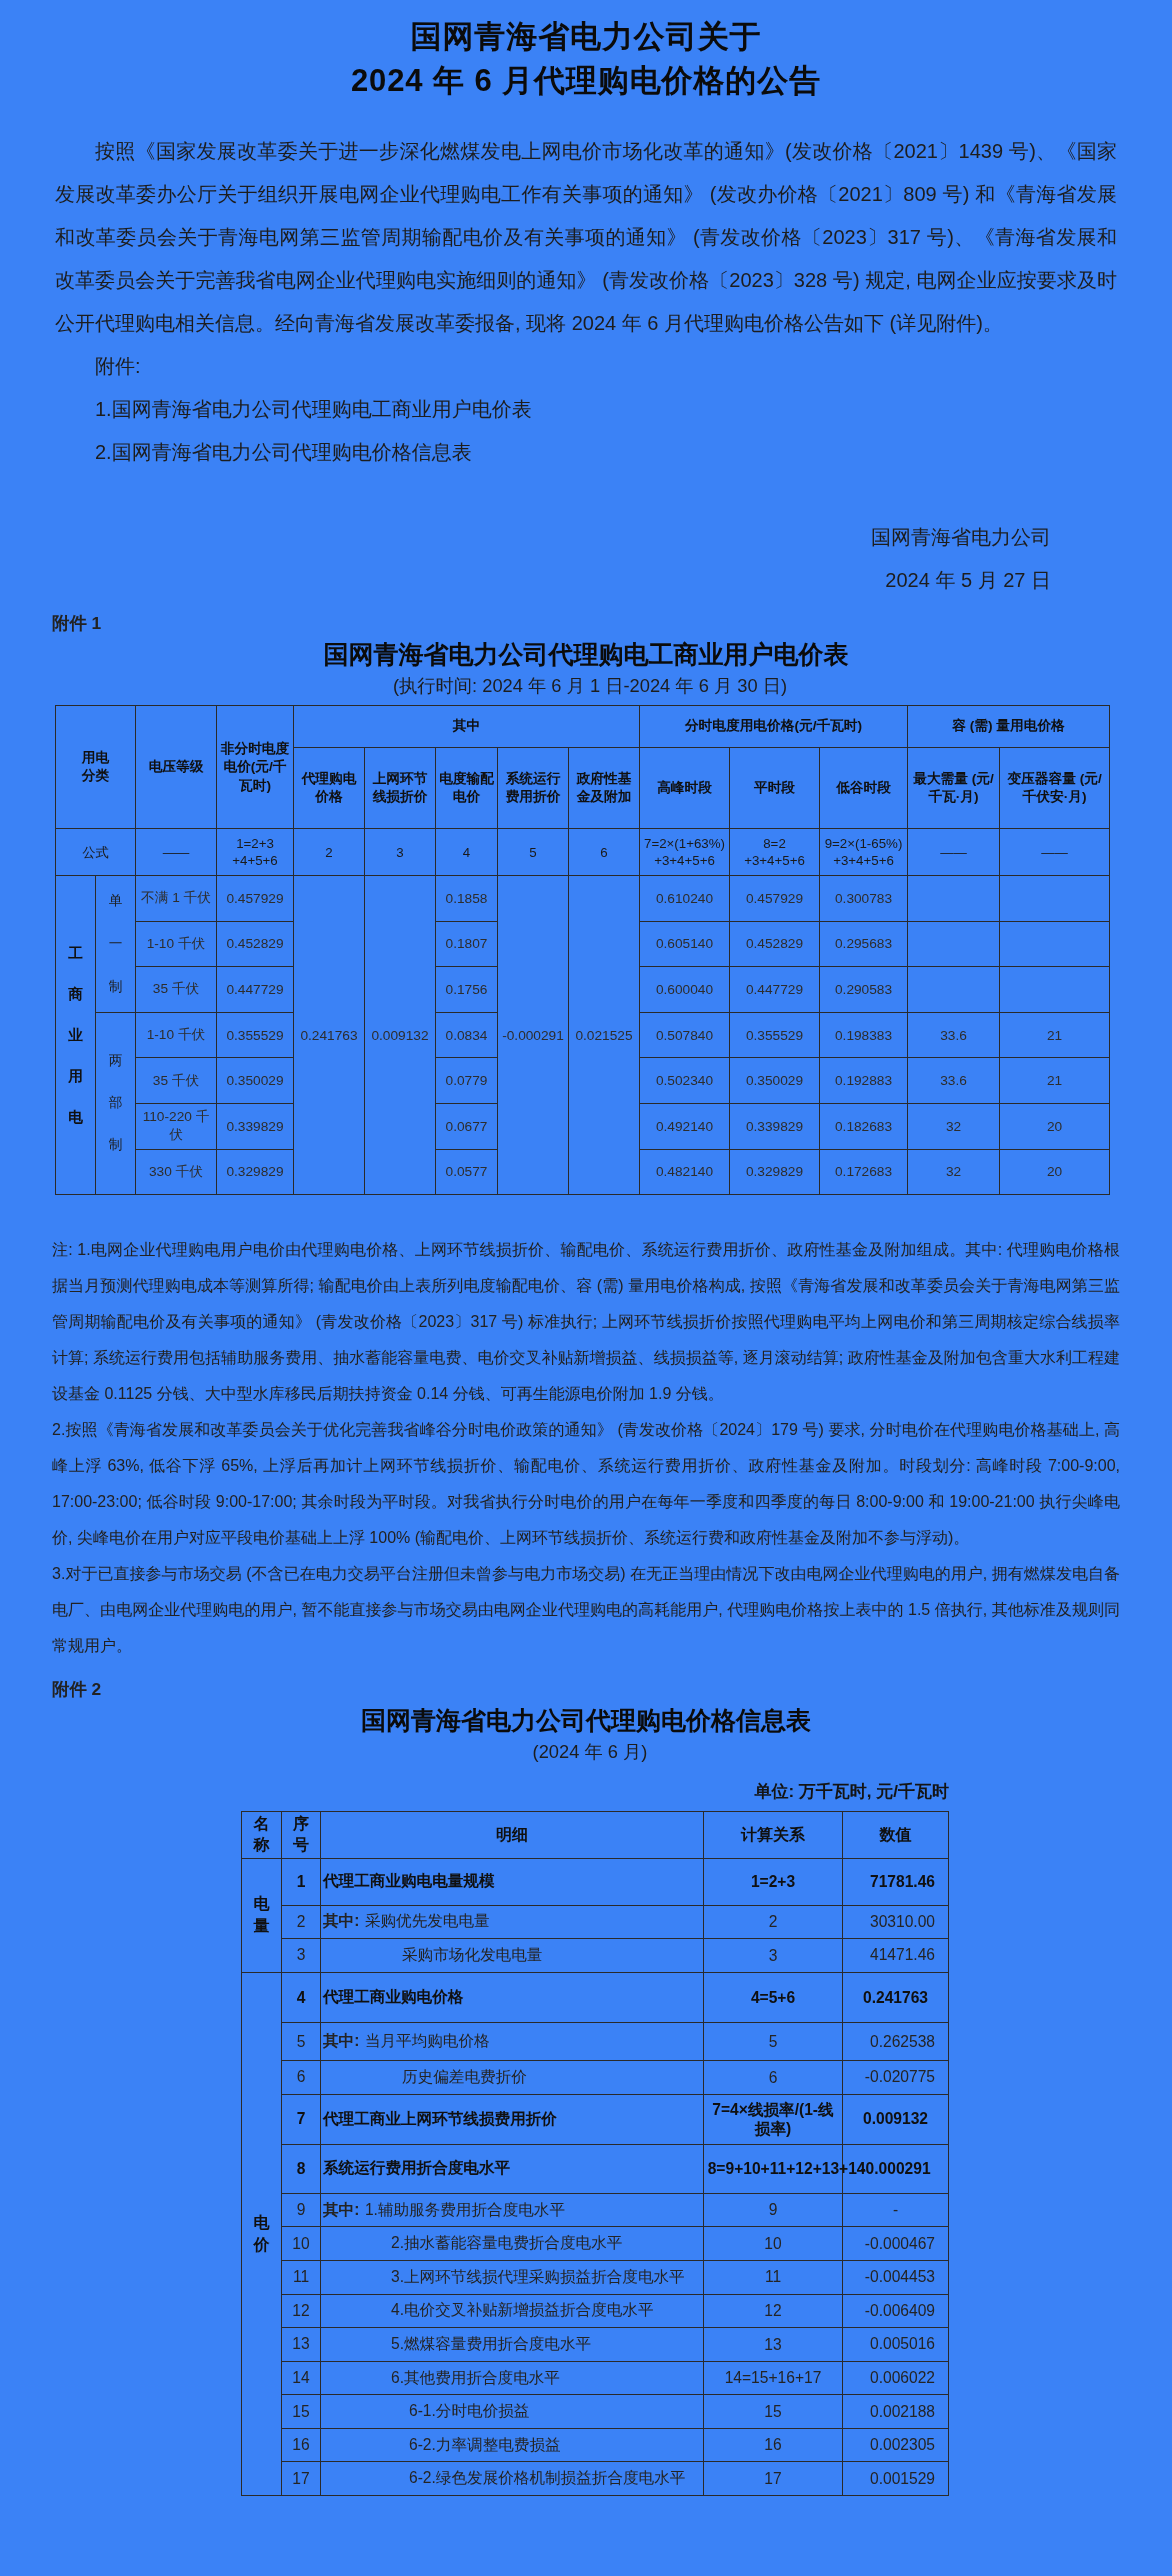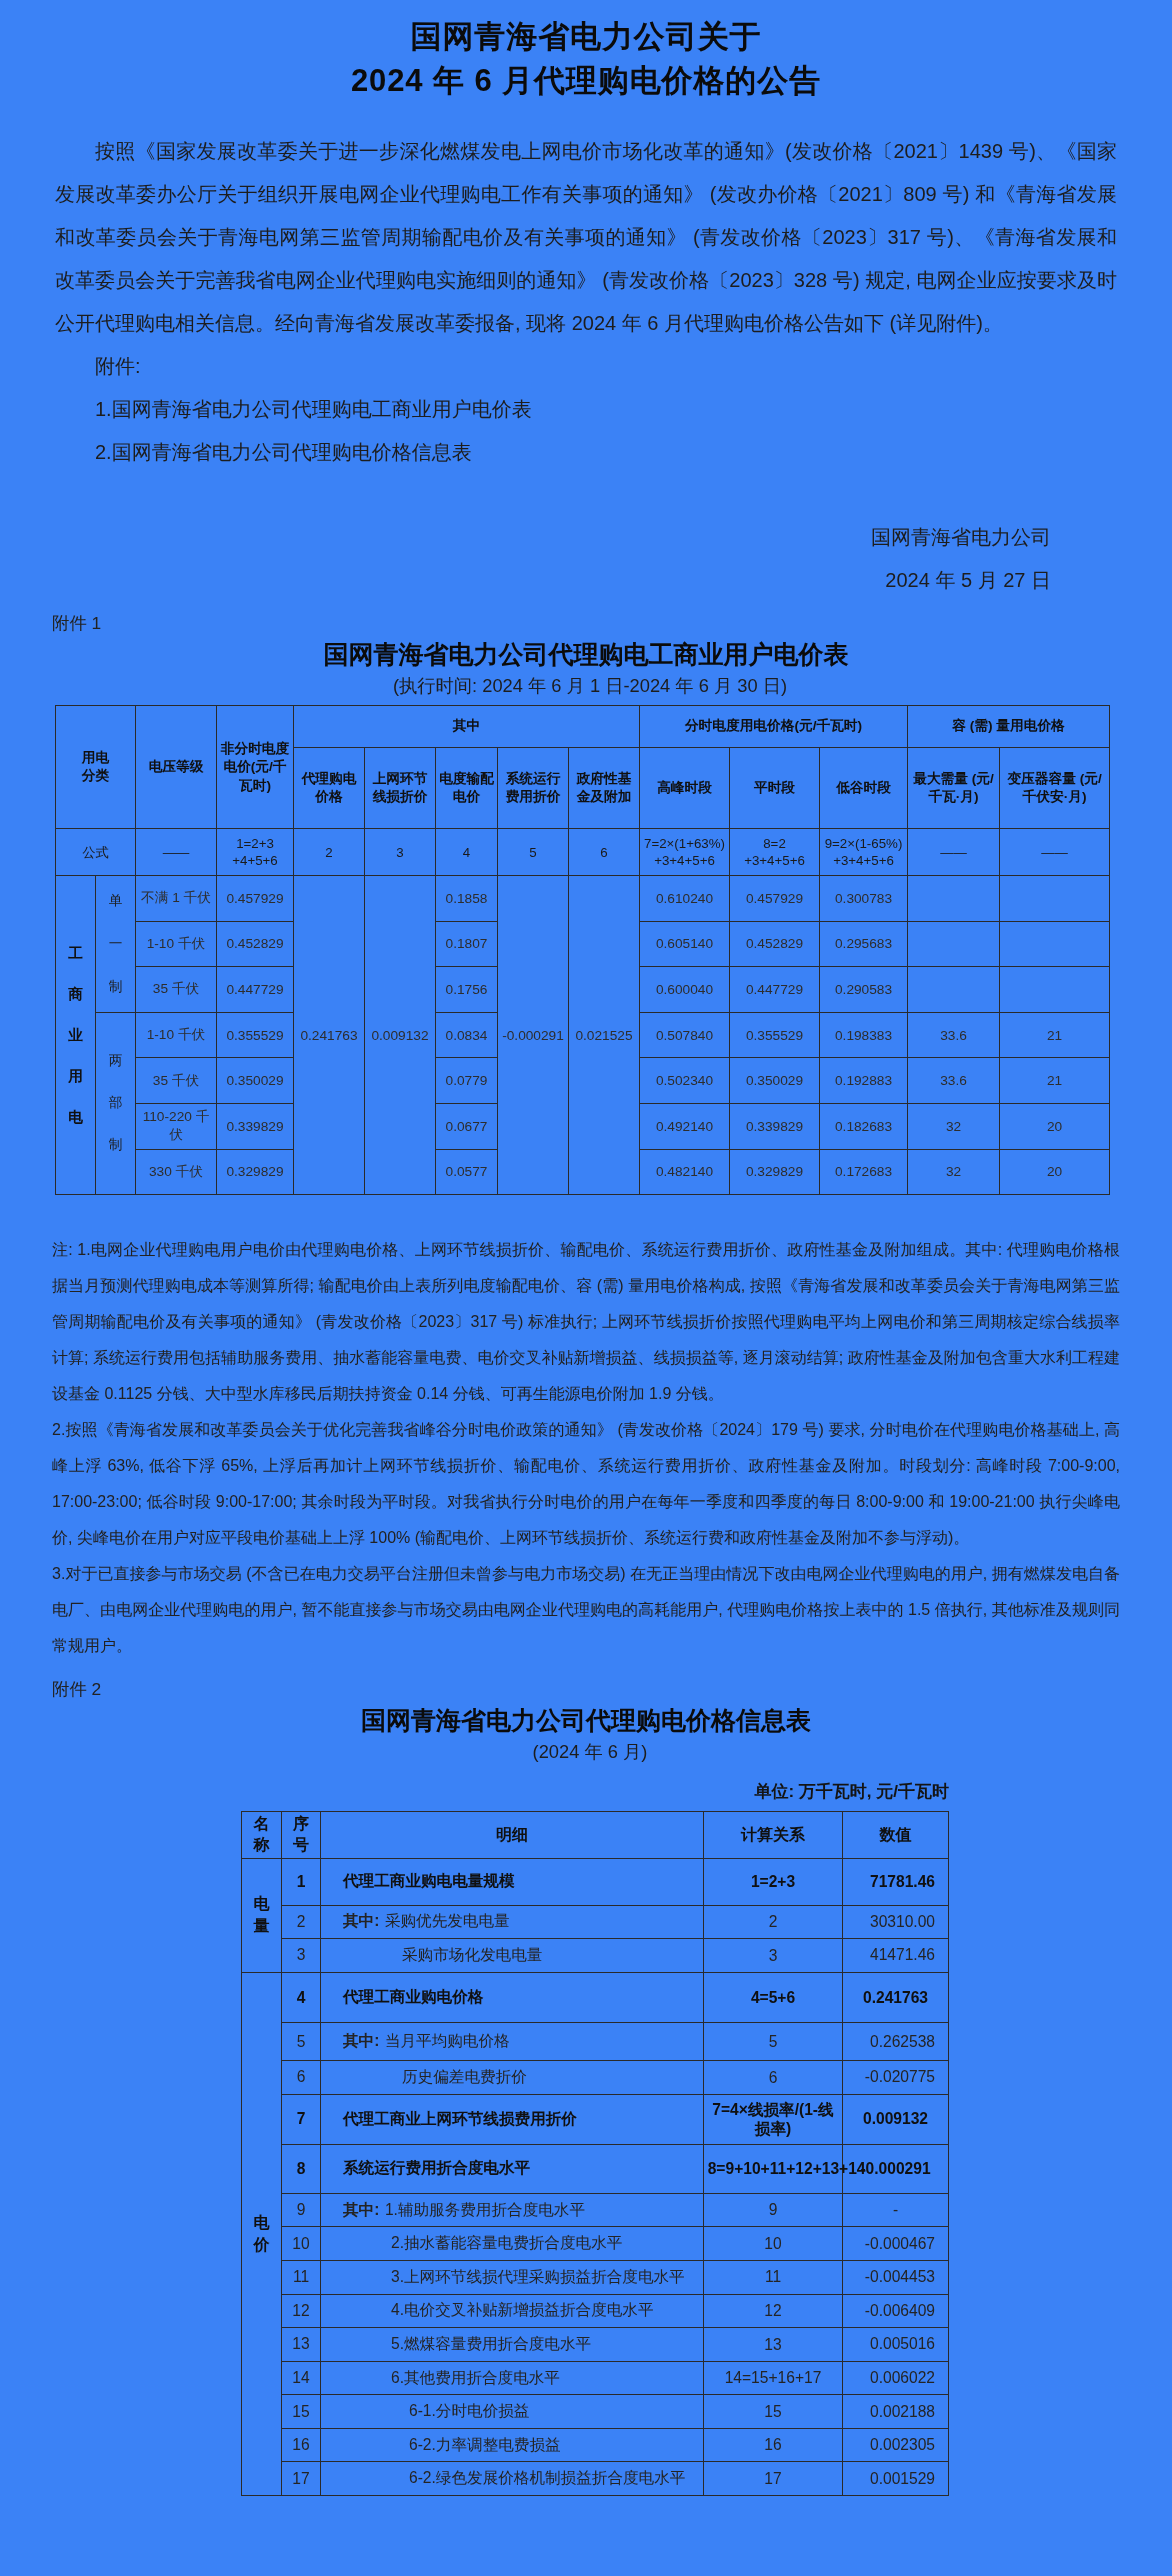--- a/index.html
+++ b/index.html
@@ -10,21 +10,21 @@
   }
   
   .title{margin:0; text-align:center; font-size:31px; font-weight:700; line-height:44px; color:#0b0b0b; letter-spacing:0.9px;}
   .title span{display:block;}
   .body-p{margin:27.5px 55px 0 55px; font-size:20px; line-height:43px; text-align:justify; text-indent:2em; color:#1d1d1d;}
   .attach{margin:0 55px;}
   .attach p{margin:0; font-size:20px; line-height:43px; text-indent:2em; color:#1d1d1d;}
   .sign{margin-top:42px; text-align:right; padding-right:121px;}
   .sign p{margin:0; font-size:20px; line-height:43px; color:#1d1d1d;}
   
-  .annex-label{margin:9.2px 0 0 52px; font-size:17.4px; line-height:24px; color:#222;}
+  .annex-label{margin:9.2px 0 0 52px; font-size:17.4px; line-height:24px; color:#222;font-weight:bold;}
   .tbl-title{margin:1.8px 0 0 0; text-align:center; font-size:25px; font-weight:700; line-height:35px; color:#0b0b0b;}
   .tbl-subtitle{margin:0; text-align:center; font-size:18.3px; line-height:27.5px; color:#1d1d1d;padding-left:8px;}
   
   table{border-collapse:collapse; table-layout:fixed;}
   .t1{margin:5.5px 0 0 55px; width:1055px; border:1.8px solid #151515;}
   .t1 th,.t1 td{border:0.9px solid #2a2a2a; text-align:center; vertical-align:middle; padding:1.8px 2.7px; overflow:hidden;}
   .t1 thead th{font-weight:700; font-size:13.7px; line-height:1.35; color:#101010;}
   .t1 .hrowA th{height:37px;}
   .t1 .hrowB th{height:77px;}
   .t1 .frow td{height:42px; font-size:13.3px; line-height:1.3; color:#1a1a1a;}
@@ -42,21 +42,21 @@
   
   .unit{margin:14.7px 0 0 241px; width:708px; text-align:right; font-size:17px; font-weight:700; color:#141414; line-height:24px;}
   .t2{margin:7.3px 0 0 241px; width:708px; border:1.8px solid #151515;}
   .t2 th,.t2 td{border:0.9px solid #2a2a2a; vertical-align:middle; padding:1.8px 3.7px; font-size:15.6px; color:#242424;}
   .t2 thead th{height:40px; text-align:center; font-weight:700; font-size:16px; color:#101010;}
   .t2 td{height:29px; text-align:center;}
   .t2 tr.tall td{height:46px;}
   .t2 tr.r1 td{height:42px;}
   .t2 tr.r8 td{height:44px;}
   .t2 tr.r5 td{height:33px;}
-  .t2 td.detail{text-align:left; padding-left:22px;}
+  .t2 td.detail{text-align:left; padding-left:2px;}
   .t2 td.ind1{padding-left:81px;}
   .t2 td.ind2{padding-left:70px;}
   .t2 td.ind3{padding-left:88px;}
   .t2 .prefix{font-weight:700; margin-right:5.5px;}
   .t2 tr.em td{font-weight:700; color:#101010;}
   .t2 td.num{text-align:right; padding-right:13px;}
   .t2 td.cnum{text-align:center;}
   .t2 td.rel{text-align:center; line-height:1.25;}
   .vt-g{font-weight:700; font-size:16px; line-height:22px; color:#101010;}
 </style>

